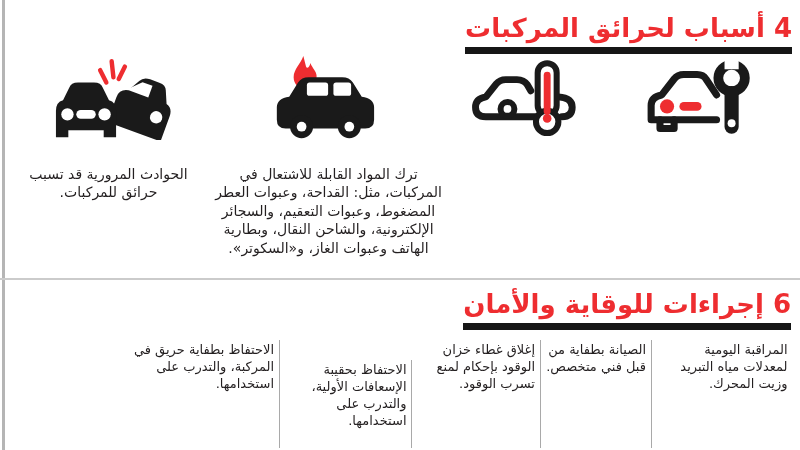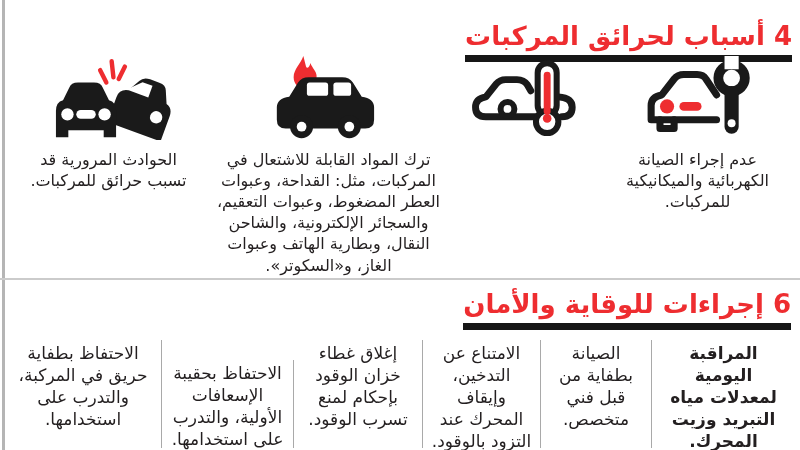--- a/index.html
+++ b/index.html
@@ -6,45 +6,45 @@
   body { background:#fff; font-family:"DejaVu Sans","Liberation Sans",sans-serif; }
   .stage {
     position:relative; width:800px; height:450px; background:#ffffff;
     overflow:hidden; direction:rtl; color:#231f20;
   }
   .left-rule { position:absolute; left:2px; top:0; width:3px; height:450px; background:#b5b5b5; }
 
   .title-block { position:absolute; display:inline-block; text-align:right; }
   .title-block h1 { font-size:26px; font-weight:bold; color:#ee2d30; line-height:1.15; white-space:nowrap; }
   .title-bar { height:7px; background:#161616; margin-top:3px; width:100%; }
-  .t1 { top:22px; right:8px; }
+  .t1 { top:14px; right:8px; }
   .t2 { top:290px; right:9px; }
 
   .causes-row {
     position:absolute; top:52px; right:0; left:0; height:226px;
     display:flex; flex-direction:row; padding:0 5px;
   }
   .cause-col { display:flex; flex-direction:column; align-items:center; }
   .c1 { width:195px; } .c2 { width:155px; } .c3 { width:233px; } .c4 { width:207px; }
   .icon-box { height:88px; display:flex; align-items:flex-end; justify-content:center; }
-  .cause-col p { font-size:16px; line-height:1.32; text-align:center; margin-top:9px; }
+  .cause-col p { font-size:14px; line-height:1.32; text-align:center; margin-top:25px; }
   .c1 p { max-width:172px; } .c2 p { max-width:150px; } .c3 p { max-width:228px; } .c4 p { max-width:160px; }
 
   .section-divider { position:absolute; top:278px; left:0; right:0; height:2px; background:#cbcbcb; }
 
   .safety-row {
     position:absolute; top:340px; right:0; left:0; height:108px;
     display:flex; flex-direction:row; padding:0 5px;
   }
   .safety-col { padding-top:2px; display:flex; justify-content:center; }
   .safety-col + .safety-col { border-right:1px solid #a9a9a9; }
   .s1 { width:143px; } .s2 { width:111px; } .s3 { width:118px; }
   .s4 { width:129px; } .s5 { width:132px;margin-top:20px; } .s6 { width:157px; }
-  .safety-col p { font-size:17px; line-height:1.3; text-align:center; }
-  .s1 p { max-width:128px;font-weight:bold; } .s2 p { max-width:100px; } .s3 p { max-width:106px; }
+  .safety-col p { font-size:13px; line-height:1.3; text-align:right; }
+  .s1 p { max-width:128px; } .s2 p { max-width:100px; } .s3 p { max-width:106px; }
   .s4 p { max-width:118px; } .s5 p { max-width:122px; } .s6 p { max-width:146px; }
 </style>
 </head>
 <body>
 
 <div class="stage">
   <div class="left-rule"></div>
 
   <header class="title-block t1">
     <h1>4 أسباب لحرائق المركبات</h1>
@@ -61,21 +61,20 @@
             <path d="M22 72 V82 H38 V72"></path>
           </g>
           <circle cx="30" cy="57" r="8" fill="#ee2d30"></circle>
           <rect x="44" y="52" width="25" height="10" rx="5" fill="#ee2d30"></rect>
           <circle cx="103" cy="25" r="15" fill="none" stroke="#1a1a1a" stroke-width="11"></circle>
           <rect x="95" y="0" width="16" height="15" fill="#fff"></rect>
           <rect x="95" y="34" width="16" height="54" rx="8" fill="#1a1a1a"></rect>
           <circle cx="103" cy="76" r="4.5" fill="#fff"></circle>
         </svg>
       </div>
-      <p>عدم إجراء الصيانة الكهربائية والميكانيكية للمركبات.</p>
     </div>
 
     <div class="cause-col c2">
       <div class="icon-box">
         <svg width="116" height="82" viewBox="0 0 130 95">
           <g fill="none" stroke="#1a1a1a" stroke-width="8" stroke-linecap="round" stroke-linejoin="round">
             <path d="M80 68 H22 Q10 68 10 57 Q10 47 22 45 L34 30 Q38 25 45 25 H58 Q66 25 70 31 L74 38"></path>
             <path d="M106 45 Q122 46 122 57 Q122 68 110 68"></path>
             <circle cx="47" cy="59" r="8" stroke-width="7"></circle>
           </g>
@@ -135,23 +134,20 @@
     <div class="title-bar"></div>
   </header>
 
   <section class="safety-row">
     <div class="safety-col s1">
       <p>المراقبة اليومية لمعدلات مياه التبريد وزيت المحرك.</p>
     </div>
     <div class="safety-col s2">
       <p>الصيانة بطفاية من قبل فني متخصص.</p>
     </div>
-    <div class="safety-col s3">
-      <p>الامتناع عن التدخين، وإيقاف المحرك عند التزود بالوقود.</p>
-    </div>
     <div class="safety-col s4">
       <p>إغلاق غطاء خزان الوقود بإحكام لمنع تسرب الوقود.</p>
     </div>
     <div class="safety-col s5">
       <p>الاحتفاظ بحقيبة الإسعافات الأولية، والتدرب على استخدامها.</p>
     </div>
     <div class="safety-col s6">
       <p>الاحتفاظ بطفاية حريق في المركبة، والتدرب على استخدامها.</p>
     </div>
   </section>

